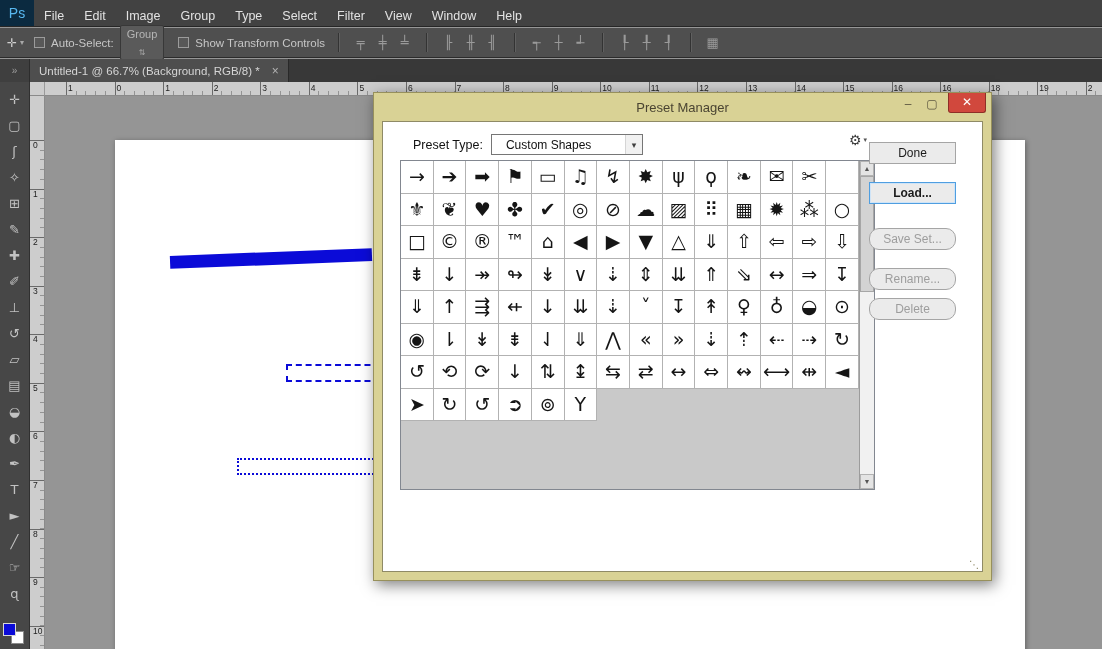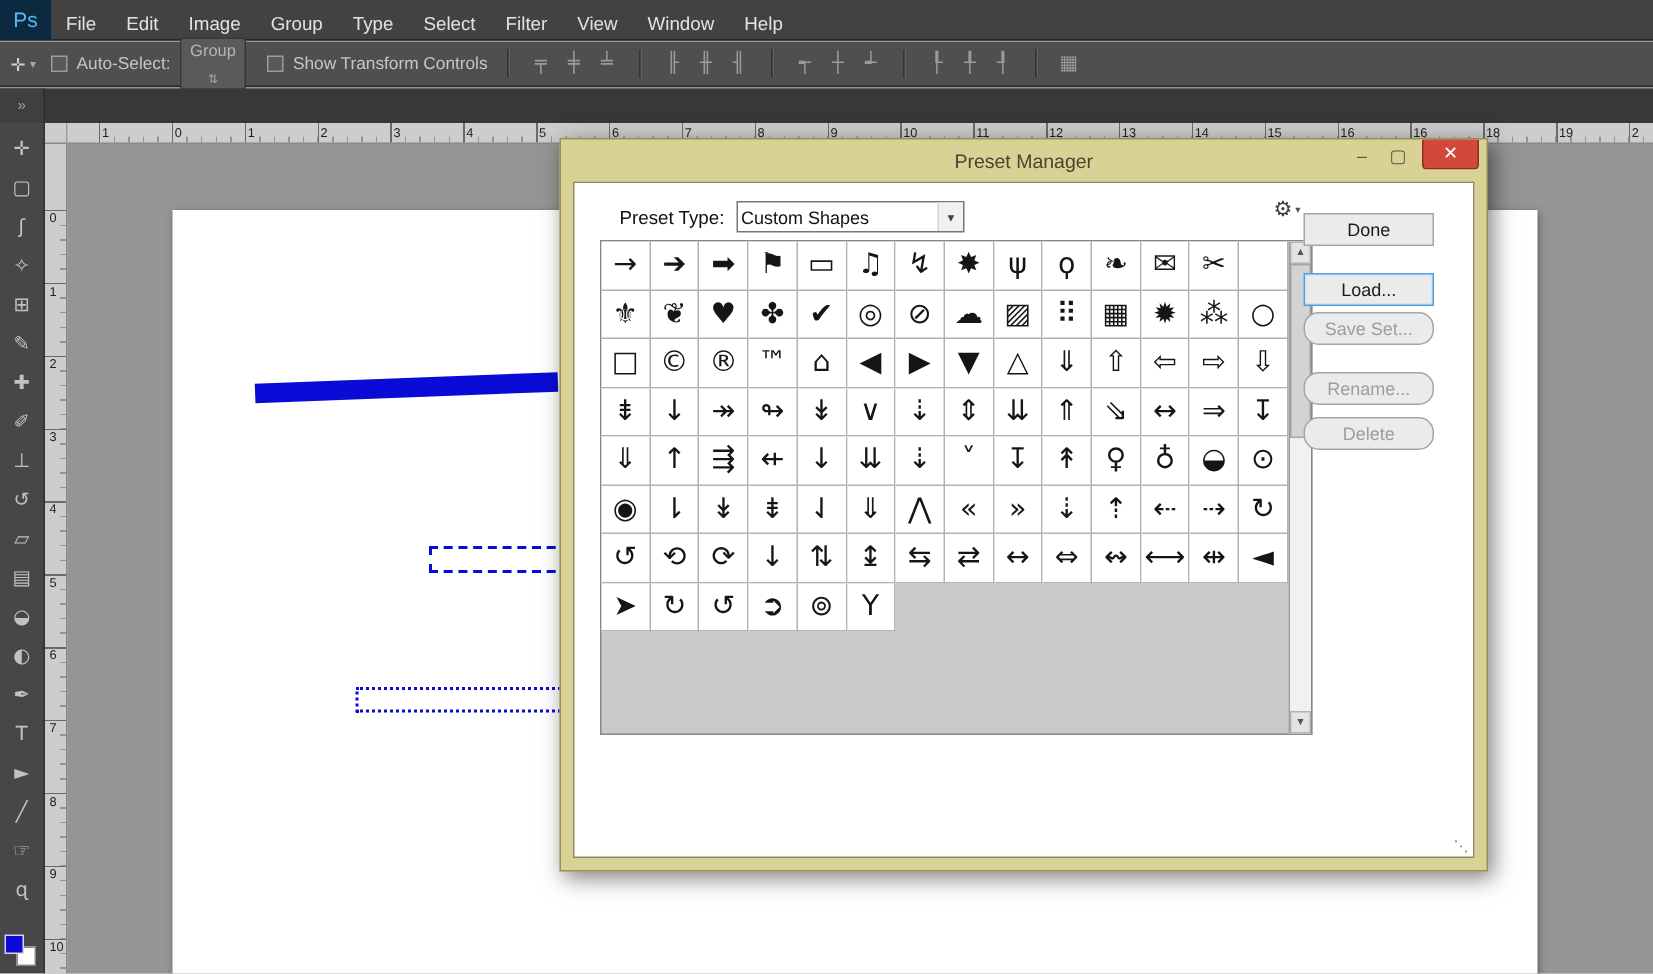--- a/index.html
+++ b/index.html
@@ -58,36 +58,36 @@
 
   
   .dialog { position:absolute; left:373px; top:92px; width:619px; height:489px; background:#d9d295; border:1px solid #97905c; box-shadow:3px 4px 14px rgba(0,0,0,0.5); }
   .dlg-titlebar { position:relative; height:28px; }
   .dlg-title { position:absolute; inset:0; display:flex; align-items:center; justify-content:center; color:#4a4432; font-size:13px; }
   .win-btns { position:absolute; right:5px; top:0; height:24px; display:flex; align-items:flex-start; }
   .win-btn { width:24px; text-align:center; color:#5d5740; font-size:12px; line-height:22px; }
   .win-close { width:38px; height:20px; background:#d1483d; border:1px solid #8e2f27; border-top:none; border-radius:0 0 3px 3px; color:#ffffff; text-align:center; line-height:18px; font-size:12px; margin-left:4px; }
   .dlg-content { position:absolute; left:8px; right:8px; top:28px; bottom:8px; background:#ffffff; border:1px solid #8f8a66; }
   .preset-row { position:absolute; left:30px; top:12px; display:flex; align-items:center; gap:8px; font-size:12.5px; color:#111; }
-  .combo { width:152px; height:21px; background:#fff; border:1px solid #767676; display:flex; align-items:center; justify-content:space-between; font-size:12px; padding-left:2px; }
+  .combo { width:152px; height:21px; background:#fff; border:1px solid #767676; display:flex; align-items:center; justify-content:space-between; font-size:12px; padding-left:14px; }
   .combo-arrow { width:17px; height:19px; border-left:1px solid #d5d5d5; display:flex; align-items:center; justify-content:center; font-size:9px; color:#404040; background:#f1f1f1; }
   .gear { position:absolute; left:466px; top:10px; color:#3c3c3c; font-size:14px; display:flex; align-items:center; gap:2px; font-family:"DejaVu Sans",sans-serif; }
   .gear .caret2 { font-size:7px; color:#555; }
   .shapes-panel { position:absolute; left:17px; top:38px; width:475px; height:330px; border:1px solid #828790; background:#c9c9c9; display:flex; }
   .shape-grid { width:458px; display:grid; grid-template-columns:repeat(14, 32.71px); grid-auto-rows:32.5px; align-content:start; }
   .shape-cell { background:#ffffff; border-right:1px solid #b2b2b2; border-bottom:1px solid #b2b2b2; display:flex; align-items:center; justify-content:center; }
   .shape-cell span { font-size:19px; line-height:1; color:#151515; font-family:"DejaVu Sans",sans-serif; }
   .vscroll { width:17px; background:#f1f1f1; border-left:1px solid #9c9c9c; display:flex; flex-direction:column; }
   .scroll-btn { height:15px; background:#e4e4e4; border:1px solid #b3b3b3; color:#555; font-size:7px; text-align:center; line-height:13px; }
   .scroll-track { flex:1; position:relative; }
   .scroll-thumb { position:absolute; top:0; left:0; right:0; height:116px; background:#d3d3d3; border:1px solid #a6a6a6; }
   .btn-col { position:absolute; left:486px; top:20px; width:87px; display:flex; flex-direction:column; }
   .dlg-btn { height:22px; background:#ebebeb; border:1px solid #a5a5a5; font-size:12px; color:#1b1b1b; font-family:"Liberation Sans",sans-serif; cursor:default; }
   .btn-col .dlg-btn:nth-child(1) { margin-bottom:18px; }
-  .btn-col .dlg-btn:nth-child(2) { margin-bottom:4px; }
+  .btn-col .dlg-btn:nth-child(2) { margin-bottom:24px;font-weight:bold; }
   .btn-col .dlg-btn:nth-child(3) { margin-bottom:18px; }
   .btn-col .dlg-btn:nth-child(4) { margin-bottom:8px; }
   .dlg-btn.disabled { color:#9d9d9d;border-radius:10px; }
   .dlg-btn.focused { border:1px solid #4f9ee0; box-shadow:inset 0 0 0 1px #cfe4f7; }
   .grip { position:absolute; right:3px; bottom:1px; color:#8b8560; font-size:10px; }
 </style>
 </head>
 <body>
 
 <div class="app">
@@ -152,20 +152,24 @@
       </div>
     <div class="vsep"></div>
     <div class="icon-group">
 
     <span class="opt-icon">▦</span>
       </div>
   </div>
 
   <div class="tabbar">
     <div class="tools-chevron">»</div>
+    <div class="doc-tab">
+      <span>Untitled-1 @ 66.7% (Background, RGB/8) *</span>
+      <span class="tab-close">×</span>
+    </div>
   </div>
 
   <div class="toolbar">
     <div class="tools">
 
     <div class="tool">✛</div>
         <div class="tool">▢</div>
         <div class="tool">ʃ</div>
         <div class="tool">✧</div>
         <div class="tool">⊞</div>

